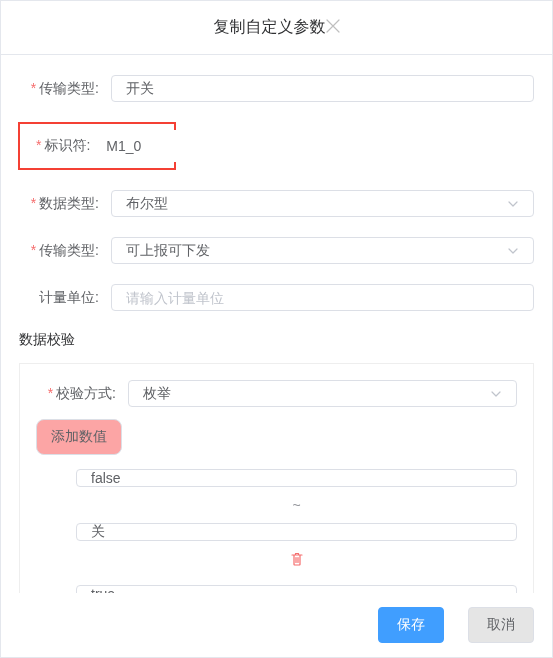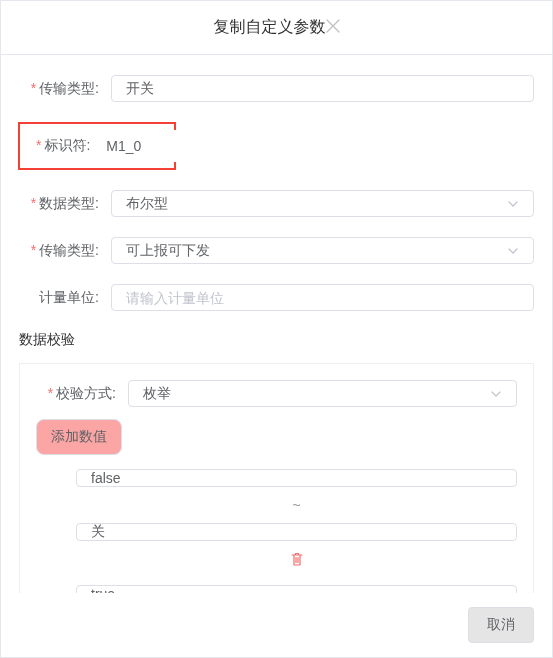--- a/index.html
+++ b/index.html
@@ -142,16 +142,17 @@
               </svg>
           </span>
         </div>
       </div>
 
     </div>
 
   </div>
 
   <div class="modal-footer">
+    <button class="btn btn-primary">保存</button>
     <button class="btn btn-default">取消</button>
   </div>
 
 </div>
 
 </body></html>

